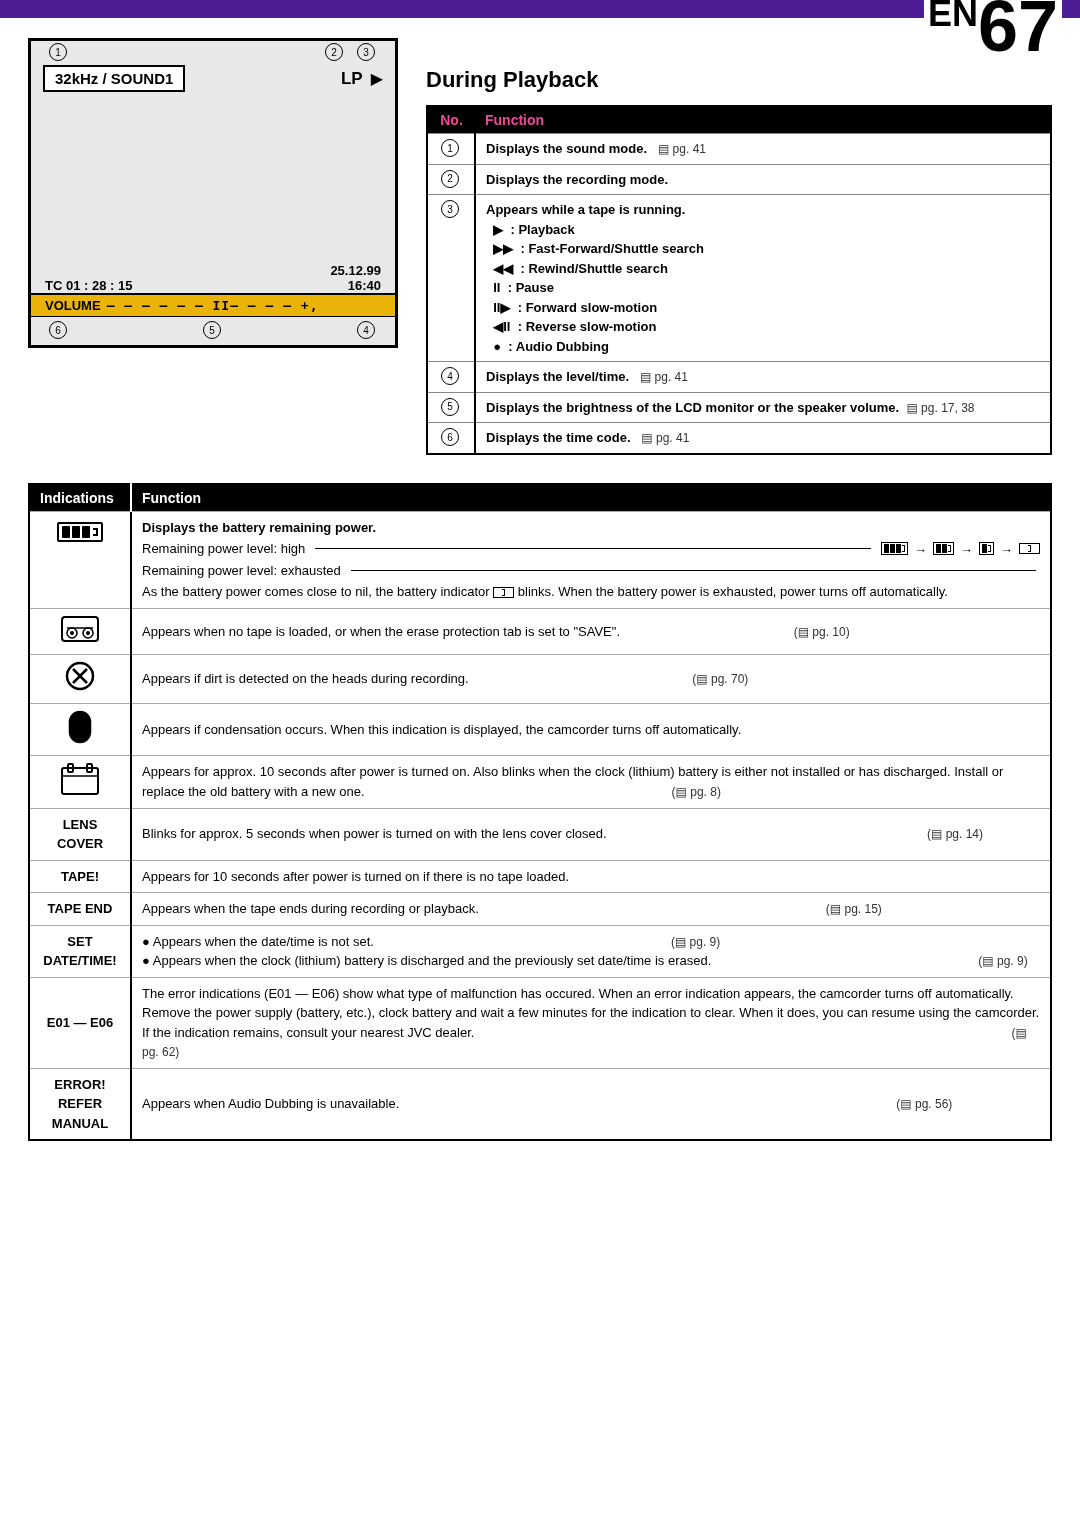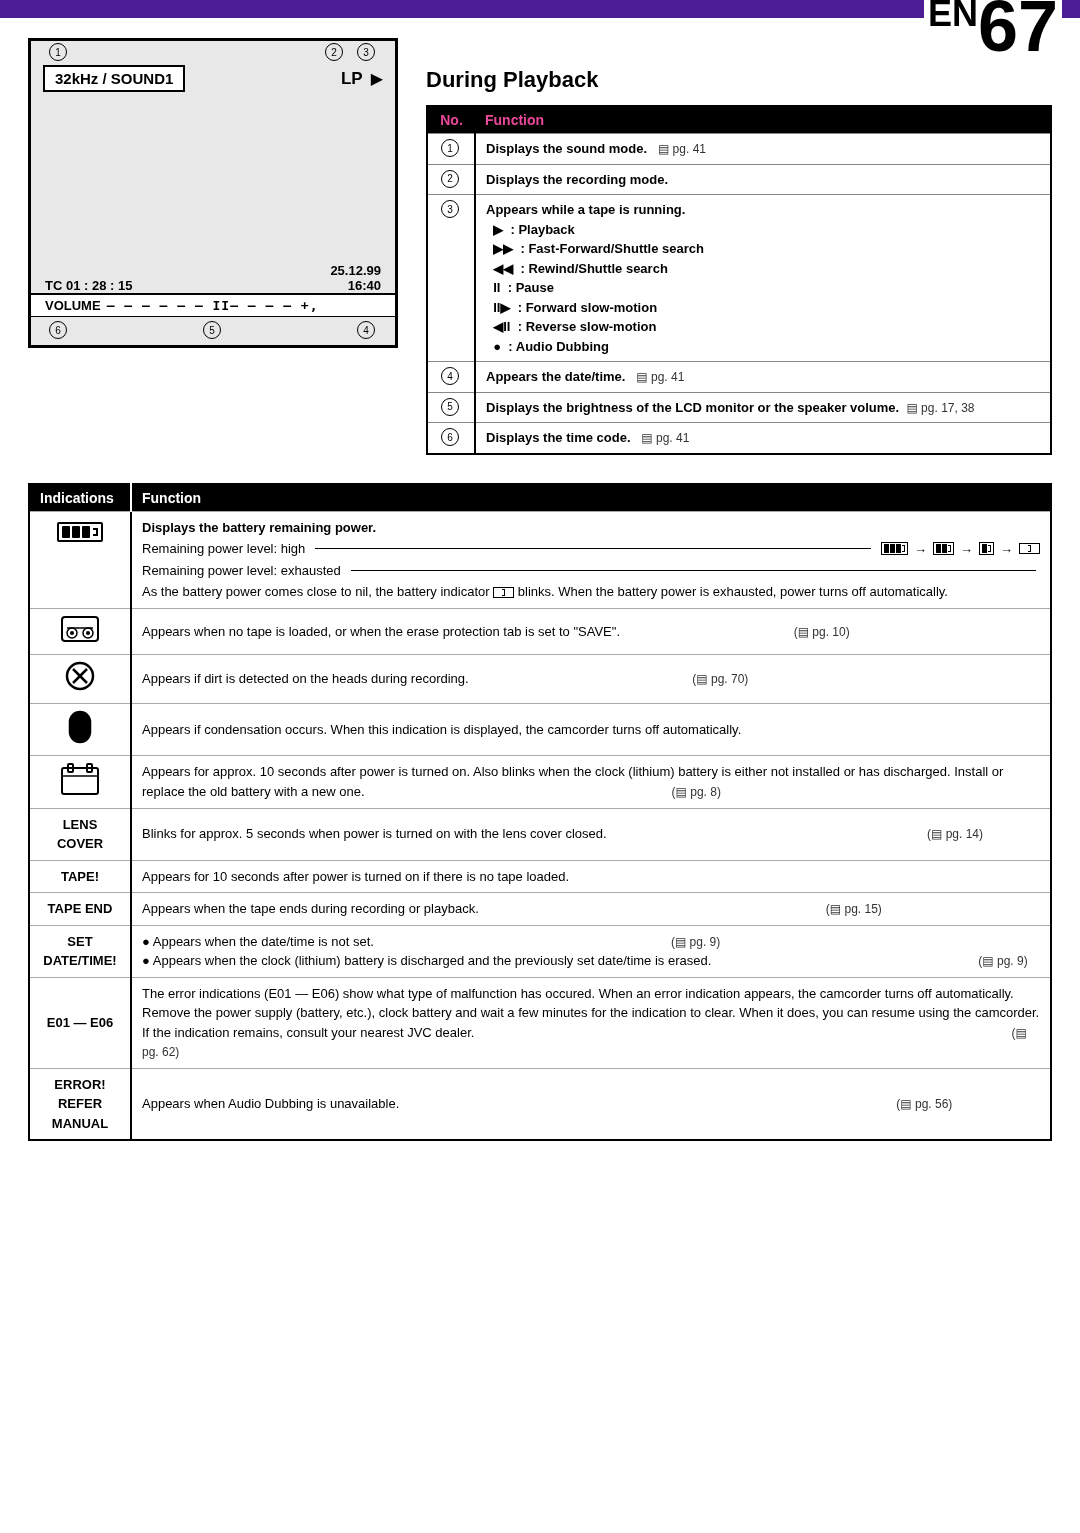--- a/index.html
+++ b/index.html
@@ -119,21 +119,21 @@
     }
     .vf-tc-label {
       font-size: 13px;
       font-weight: bold;
     }
     .vf-time {
       font-size: 13px;
       font-weight: bold;
     }
     .vf-volume-row {
-      background: #ffffff;
+      background: #eab308;
       border-top: 2px solid #000;
       border-bottom: 1px solid #000;
       display: flex;
       align-items: center;
       padding: 3px 14px;
       font-size: 13px;
       font-weight: bold;
     }
     .vf-vol-bar {
       font-family: monospace;
@@ -336,21 +336,21 @@
               &nbsp;&nbsp;<strong>◀◀</strong>&nbsp; <strong>: Rewind/Shuttle search</strong><br>
               &nbsp;&nbsp;<strong>II</strong>&nbsp; <strong>: Pause</strong><br>
               &nbsp;&nbsp;<strong>II▶</strong>&nbsp; <strong>: Forward slow-motion</strong><br>
               &nbsp;&nbsp;<strong>◀II</strong>&nbsp; <strong>: Reverse slow-motion</strong><br>
               &nbsp;&nbsp;<strong>●</strong>&nbsp; <strong>: Audio Dubbing</strong>
             </td>
           </tr>
           <tr>
             <td><span class="vf-circle">4</span></td>
             <td class="func-cell">
-              <strong>Appears the date/time.</strong>&nbsp;&nbsp;&nbsp;<span class="pg-ref">▤ pg. 41</span>
+              <strong>Displays the level/time.</strong>&nbsp;&nbsp;&nbsp;<span class="pg-ref">▤ pg. 41</span>
             </td>
           </tr>
           <tr>
             <td><span class="vf-circle">5</span></td>
             <td class="func-cell">
               <strong>Displays the brightness of the LCD monitor or the speaker volume.</strong>&nbsp;&nbsp;<span class="pg-ref">▤ pg. 17, 38</span>
             </td>
           </tr>
           <tr>
             <td><span class="vf-circle">6</span></td>

